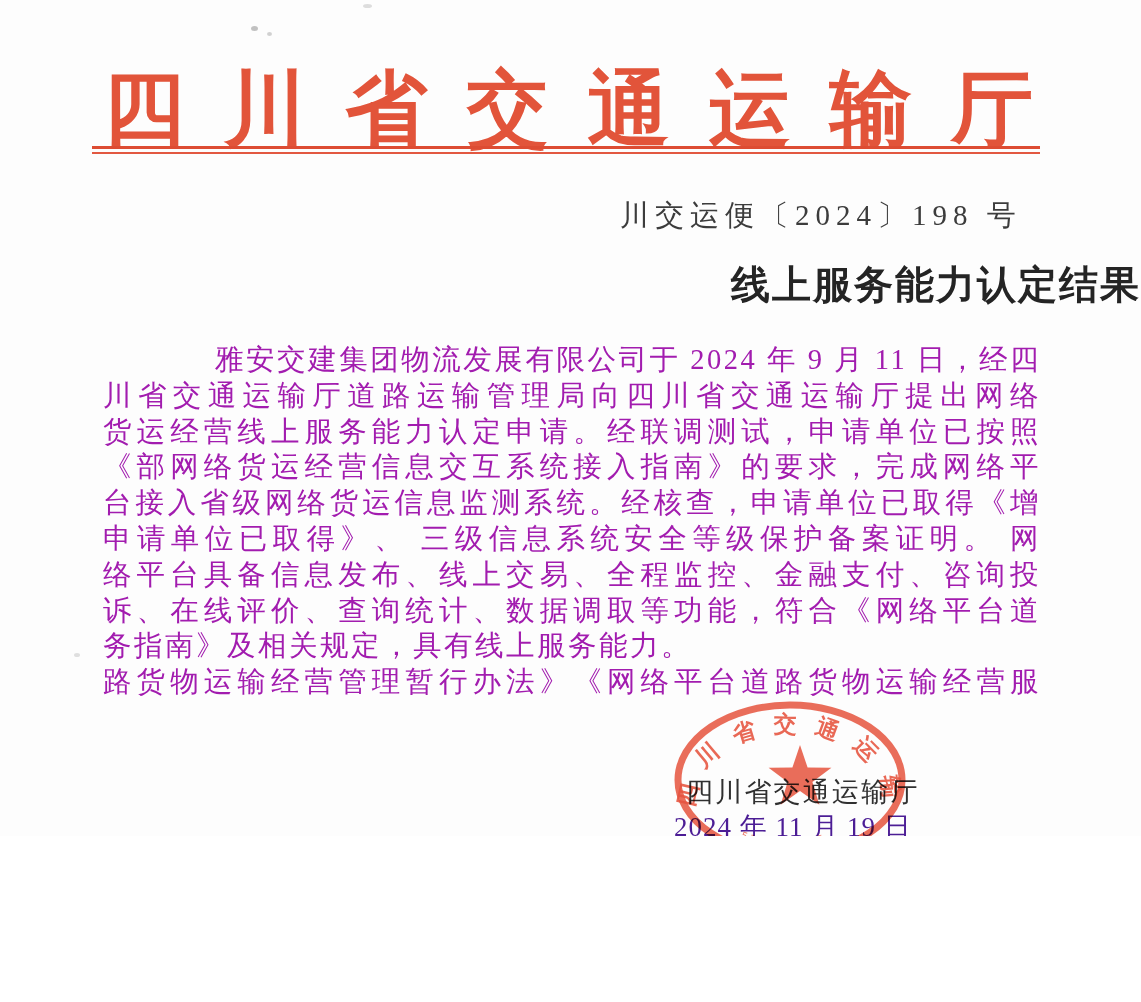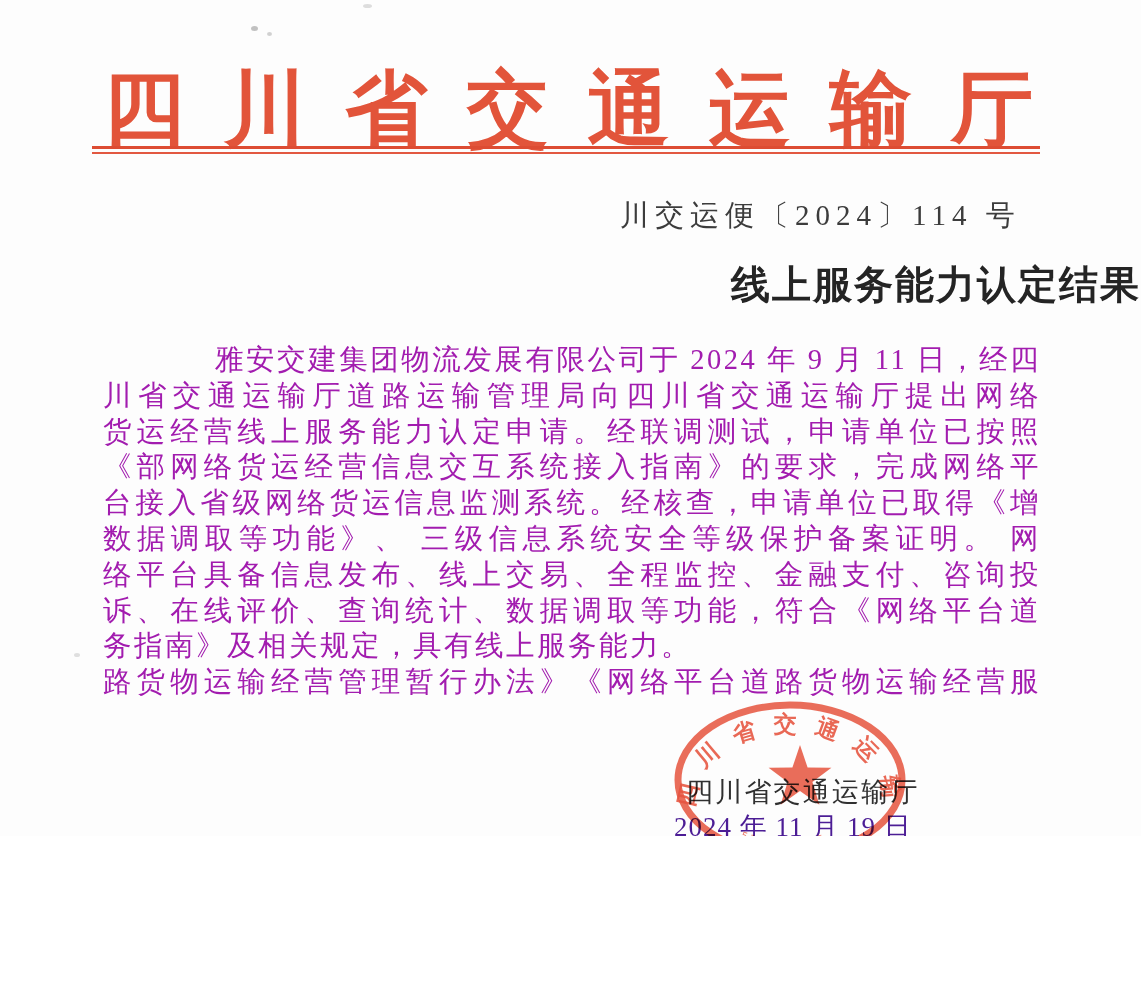--- a/index.html
+++ b/index.html
@@ -81,31 +81,31 @@
   <div class="artifact dot1"></div>
   <div class="artifact dot2"></div>
   <div class="artifact dot3"></div>
   <div class="artifact dot4"></div>
   <div class="artifact dot5"></div>
 
   <h1 class="agency-header">四川省交通运输厅</h1>
   <div class="rule rule-a"></div>
   <div class="rule rule-b"></div>
 
-  <div class="doc-number">川交运便〔2024〕114 号</div>
+  <div class="doc-number">川交运便〔2024〕198 号</div>
 
   <h2 class="doc-title">线上服务能力认定结果</h2>
 
   <div class="doc-body">
     <div class="body-line first">雅安交建集团物流发展有限公司于 2024 年 9 月 11 日，经四</div>
     <div class="body-line">川省交通运输厅道路运输管理局向四川省交通运输厅提出网络</div>
     <div class="body-line">货运经营线上服务能力认定申请。经联调测试，申请单位已按照</div>
     <div class="body-line">《部网络货运经营信息交互系统接入指南》的要求，完成网络平</div>
     <div class="body-line">台接入省级网络货运信息监测系统。经核查，申请单位已取得《增</div>
-    <div class="body-line">数据调取等功能》、 三级信息系统安全等级保护备案证明。 网</div>
+    <div class="body-line">申请单位已取得》、 三级信息系统安全等级保护备案证明。 网</div>
     <div class="body-line">络平台具备信息发布、线上交易、全程监控、金融支付、咨询投</div>
     <div class="body-line">诉、在线评价、查询统计、数据调取等功能，符合《网络平台道</div>
     <div class="body-line last">务指南》及相关规定，具有线上服务能力。</div>
     <div class="body-line">路货物运输经营管理暂行办法》《网络平台道路货物运输经营服</div>
   </div>
 
   <div class="sig-org">四川省交通运输厅</div>
   <div class="sig-date">2024 年 11 月 19 日</div>
 
   <svg class="seal" width="290" height="215" viewBox="0 0 290 215">

